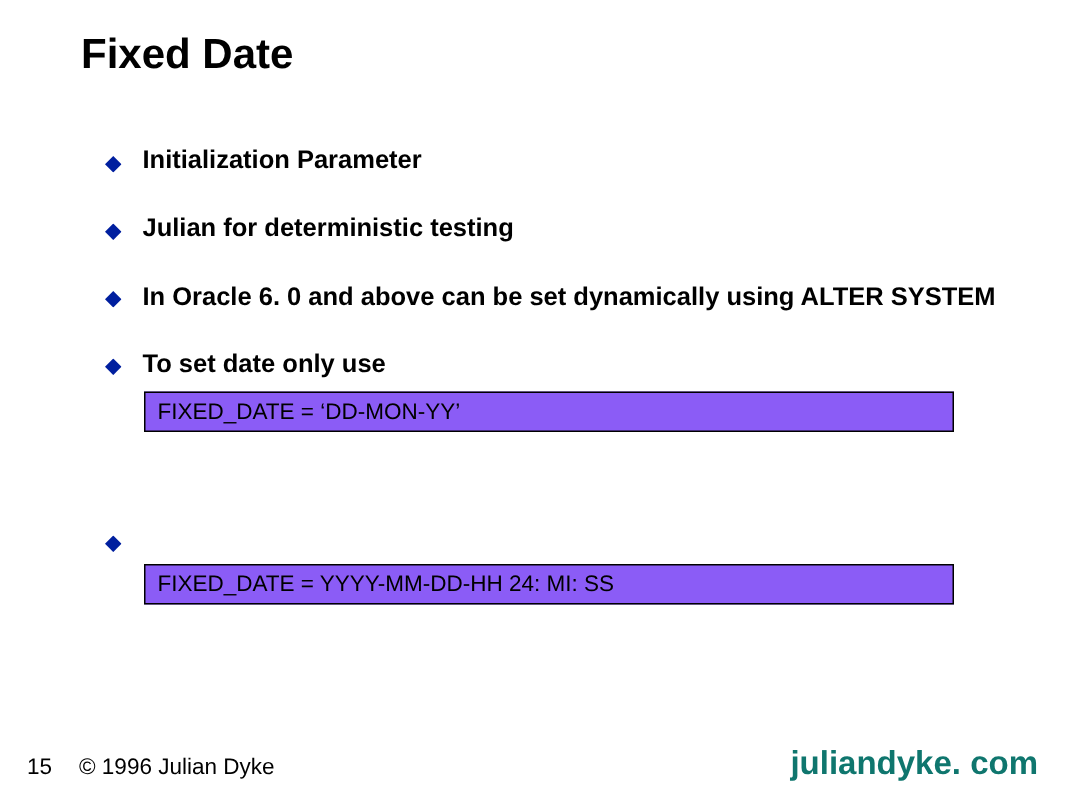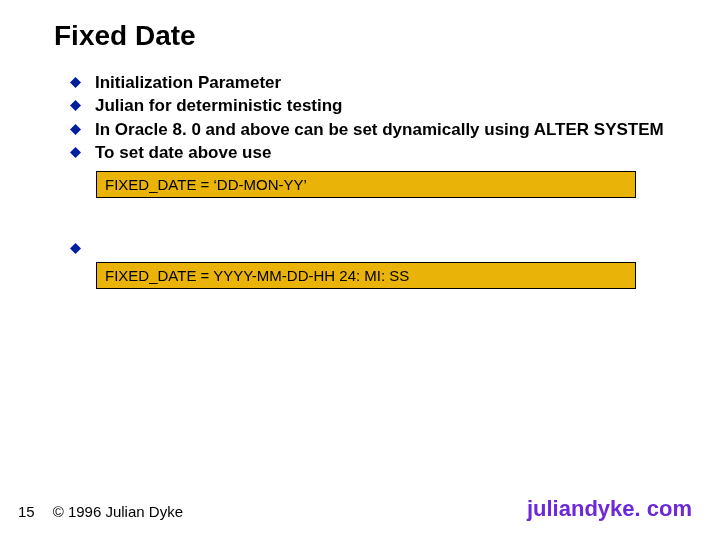--- a/index.html
+++ b/index.html
@@ -1,29 +1,29 @@
 <!DOCTYPE html>
 <html><head>
 <meta charset="utf-8">
 <style>
   * { margin: 0; padding: 0; box-sizing: border-box; }
   html, body { width: 720px; height: 540px; background: #fff; font-family: Arial, Helvetica, sans-serif; color: #000; }
   .slide { position: relative; width: 720px; height: 540px; }
   .title { position: absolute; left: 54px; top: 20px; font-size: 28px; font-weight: bold; }
   .content { position: absolute; left: 70px; top: 72px; width: 600px; }
-  .bullet-row { display: flex; align-items: flex-start; margin-bottom: 2px; }
+  .bullet-row { display: flex; align-items: center; margin-bottom: 2px; margin-top: 24px; }
   .bullet-icon { flex: 0 0 auto; margin-top: 5px; margin-right: 14px; }
   .bullet-icon svg { display: block; }
   .bullet-text { font-size: 17px; font-weight: bold; line-height: 1.25; }
-  .codebox { margin-left: 26px; margin-top: 8px; margin-bottom: 4px; border: 1px solid #000; background: #eab308; padding: 4px 8px; font-size: 15px; font-family: Arial, Helvetica, sans-serif; width: 540px; }
+  .codebox { margin-left: 26px; margin-top: 8px; margin-bottom: 4px; border: 1px solid #000; background: #8b5cf6; padding: 4px 8px; font-size: 15px; font-family: Arial, Helvetica, sans-serif; width: 540px; }
   .gap-md { height: 18px; }
   .footer { position: absolute; left: 0; bottom: 20px; width: 685px; display: flex; align-items: baseline; }
   .page-num { font-size: 15px; margin-left: 18px; margin-right: 18px; }
   .copyright { font-size: 15px; }
-  .site { position: absolute; right: 28px; bottom: 18px; font-size: 22px; font-weight: bold; color: #6d28d9; }
+  .site { position: absolute; right: 28px; bottom: 18px; font-size: 22px; font-weight: bold; color: #0f766e; }
 </style>
 </head>
 <body>
 
 <div class="slide">
 
   <div class="title">Fixed Date</div>
 
   <div class="content">
 
@@ -44,30 +44,30 @@
       </span>
       <span class="bullet-text">Julian for deterministic testing</span>
     </div>
 
     <div class="bullet-row">
       <span class="bullet-icon">
         <svg width="11" height="11">
             <rect x="5.5" y="0" width="7.8" height="7.8" transform="rotate(45 5.5 0)" fill="#001f9f"></rect>
           </svg>
       </span>
-      <span class="bullet-text">In Oracle 8. 0 and above can be set dynamically using ALTER SYSTEM</span>
+      <span class="bullet-text">In Oracle 6. 0 and above can be set dynamically using ALTER SYSTEM</span>
     </div>
 
     <div class="bullet-row">
       <span class="bullet-icon">
         <svg width="11" height="11">
             <rect x="5.5" y="0" width="7.8" height="7.8" transform="rotate(45 5.5 0)" fill="#001f9f"></rect>
           </svg>
       </span>
-      <span class="bullet-text">To set date above use</span>
+      <span class="bullet-text">To set date only use</span>
     </div>
 
     <div class="codebox">FIXED_DATE = ‘DD-MON-YY’</div>
 
     <div class="gap-md"></div>
 
 
     <div class="gap-md"></div>
 
     <div class="bullet-row">

